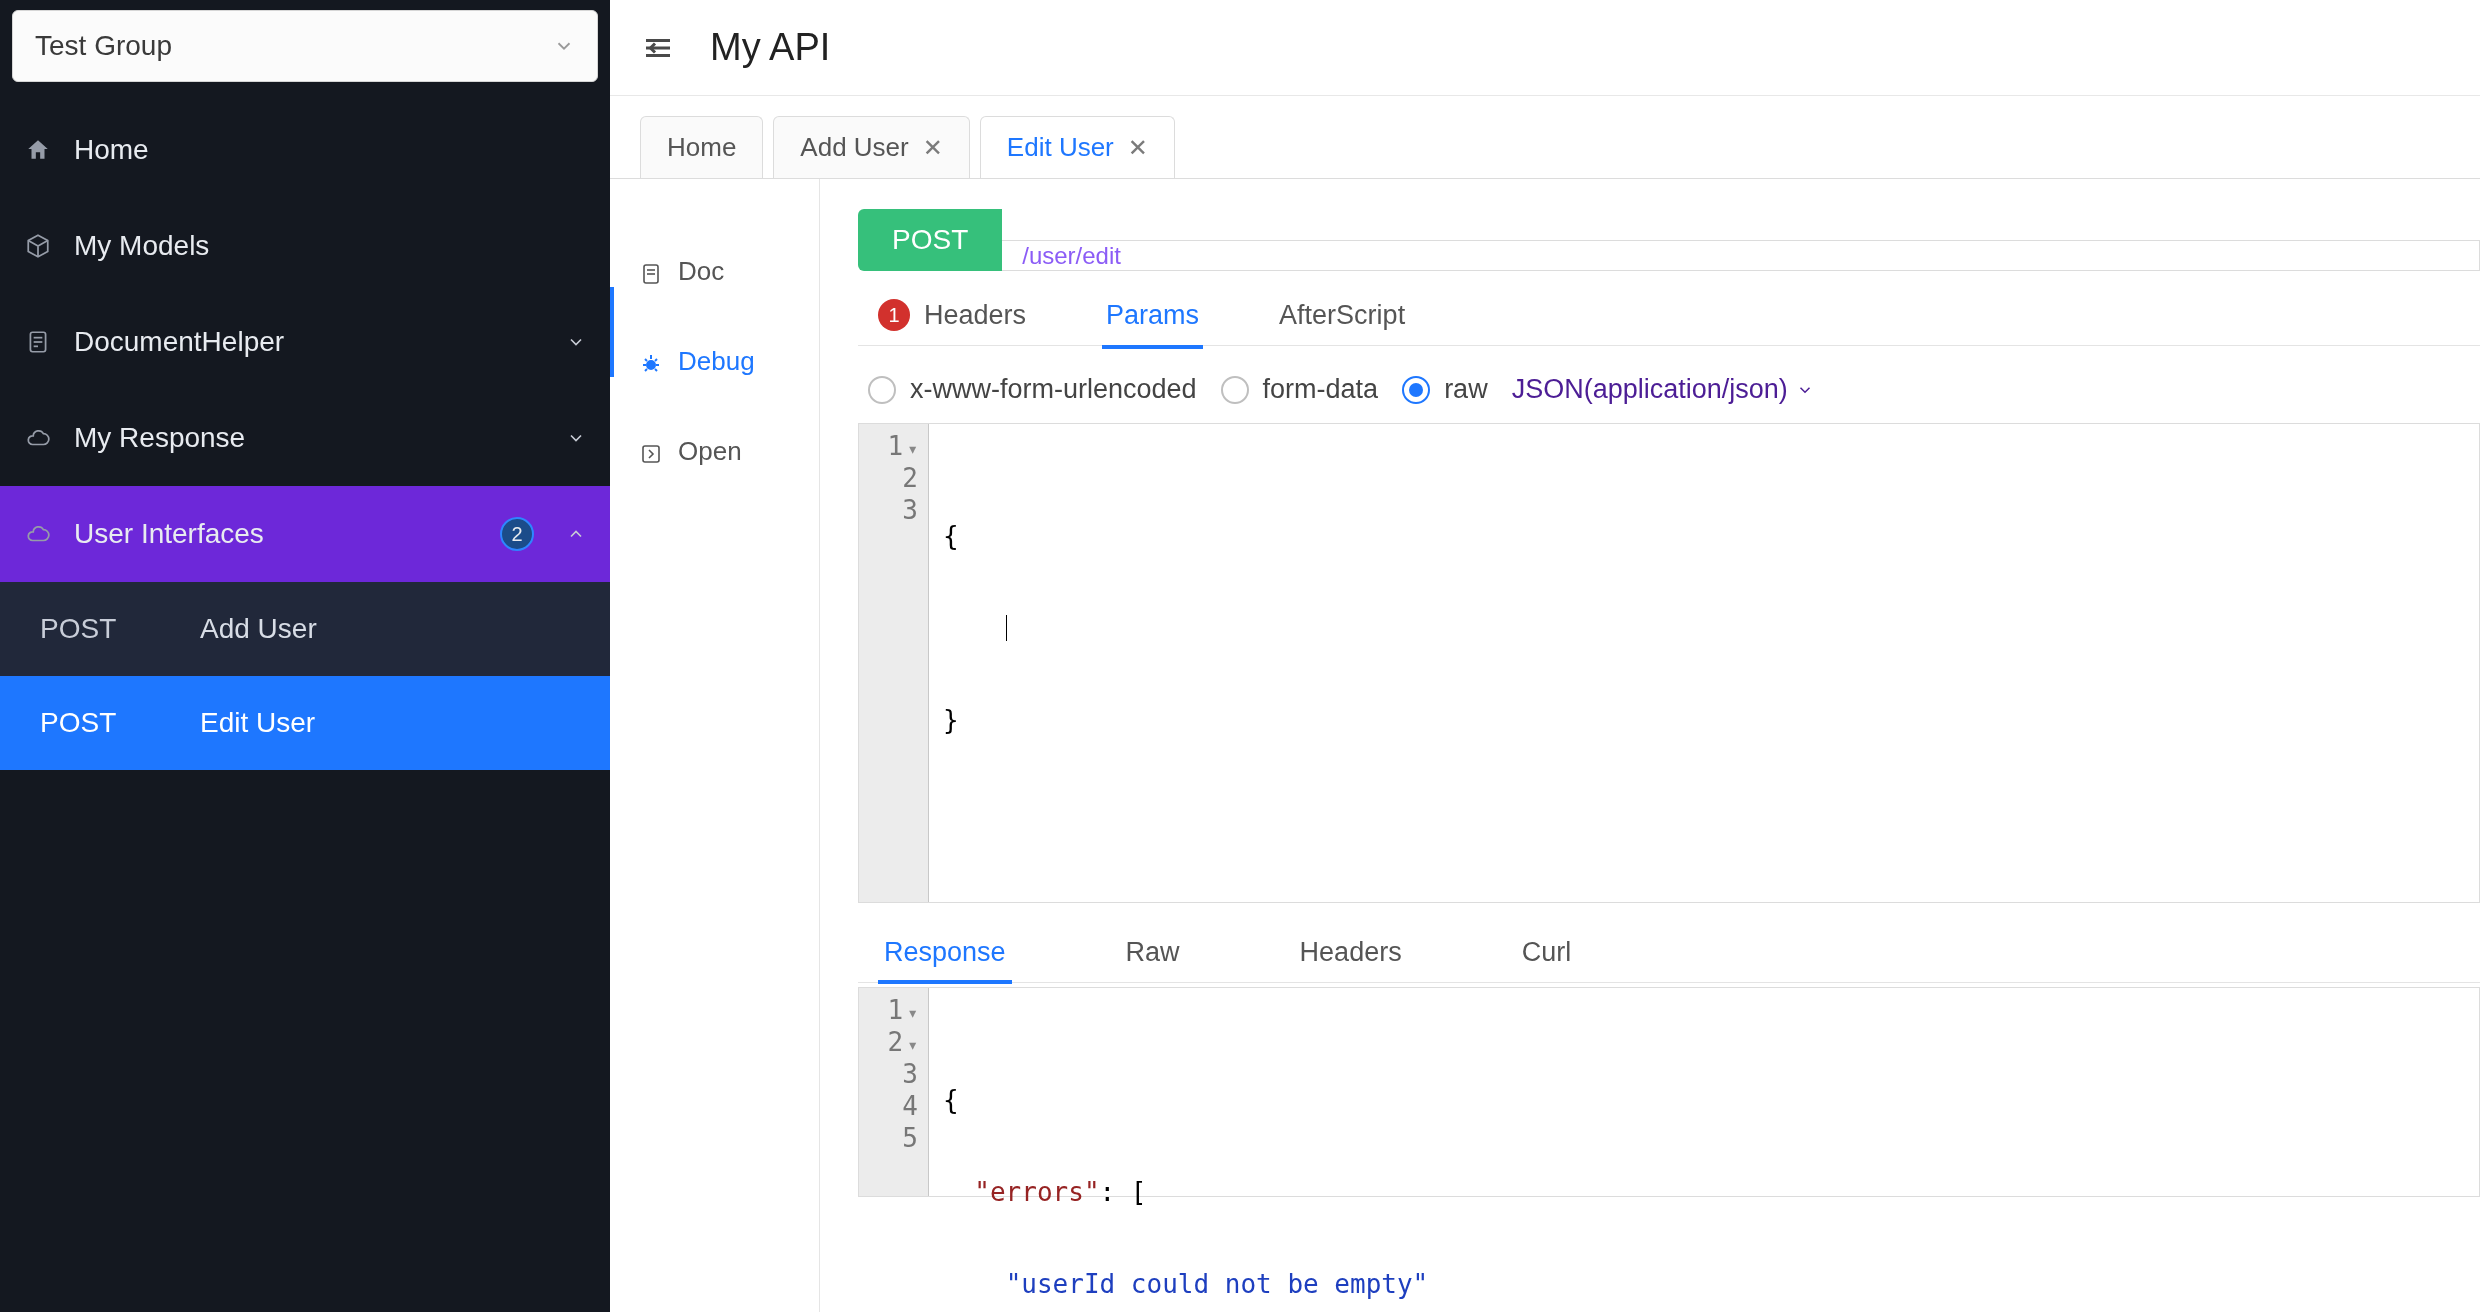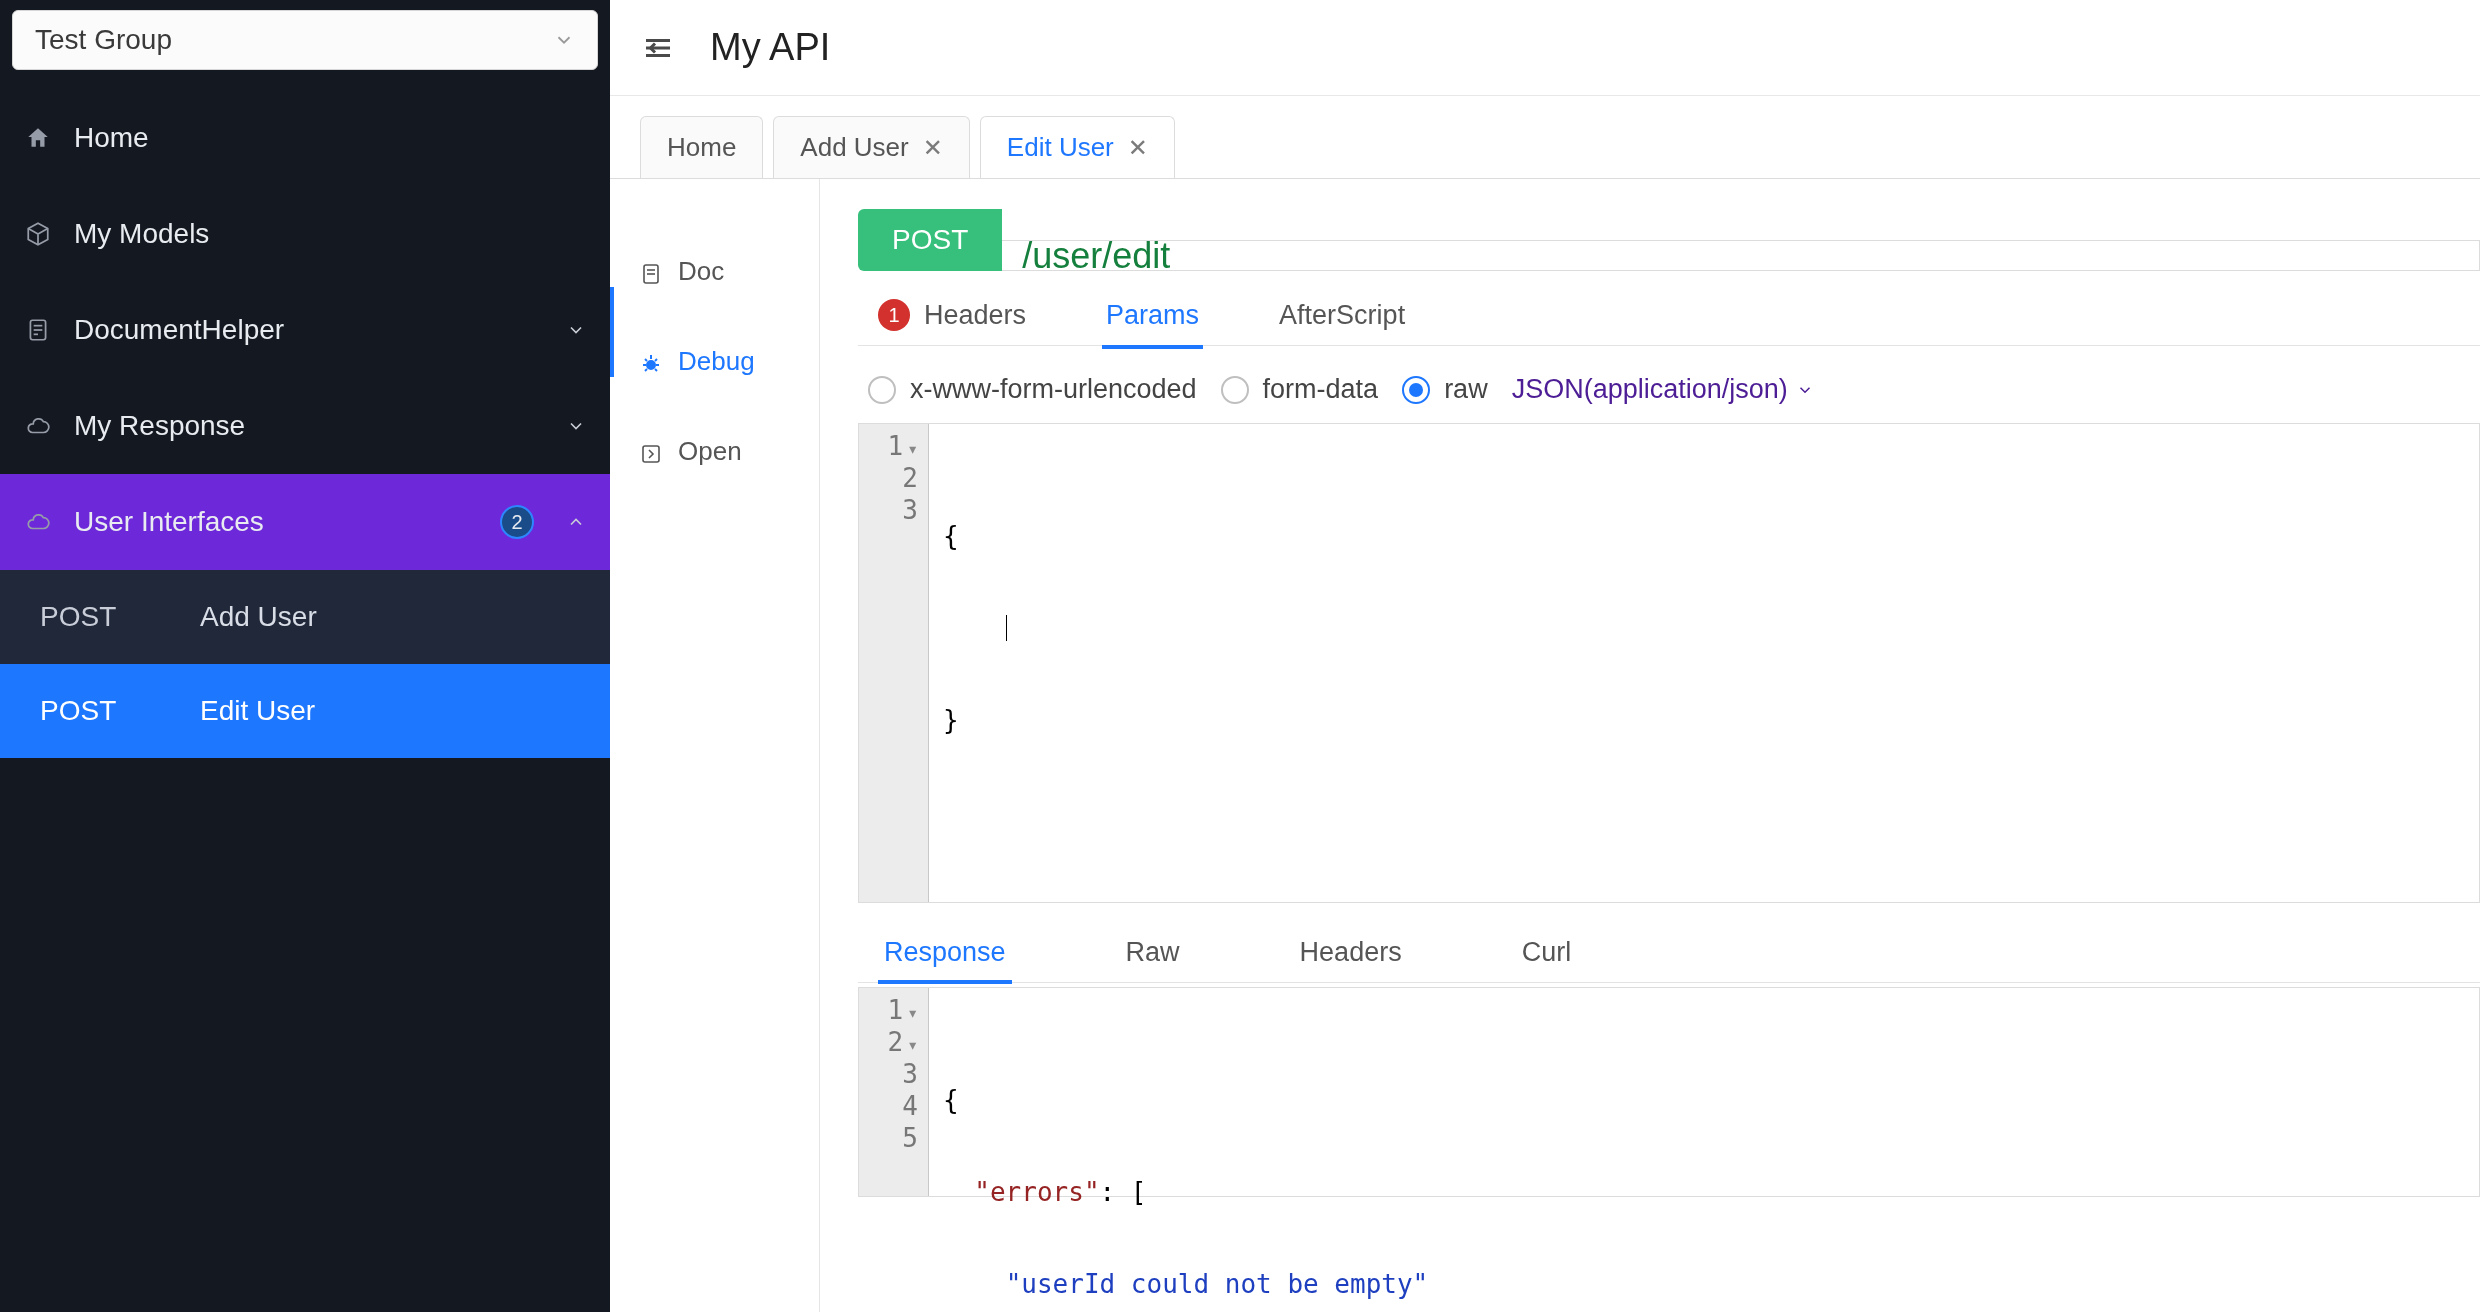--- a/index.html
+++ b/index.html
@@ -6,21 +6,21 @@
   html, body { width: 2480px; height: 1312px; font-family: -apple-system, "Helvetica Neue", Arial, sans-serif; overflow: hidden; }
   body { display: flex; }
 
   
   .sidebar { width: 610px; height: 100%; background: #141820; color: #e9edf3; display: flex; flex-direction: column; }
   .group-select {
     margin: 10px 12px 20px 12px;
     background: #fbfbfb;
     border: 1px solid #d6d6d6;
     border-radius: 6px;
-    height: 60px;
+    height: 72px;
     display: flex;
     align-items: center;
     padding: 0 22px;
     color: #3a3a3a;
     font-size: 28px;
     cursor: pointer;
     position: relative;
   }
   .group-select .chev { margin-left: auto; color: #9a9a9a; }
 
@@ -89,21 +89,21 @@
 
   
   .request { flex: 1; display: flex; flex-direction: column; padding: 30px 0 0 38px; }
   .url-row { display: flex; align-items: stretch; height: 62px; margin-right: 0; }
   .method-pill {
     background: #36c07b; color: #fff; font-size: 28px; font-weight: 500;
     padding: 0 34px; display: flex; align-items: center; border-radius: 6px 0 0 6px;
   }
   .url-input {
     flex: 1; border: 1px solid #dcdcdc; border-left: none;
-    padding: 0 20px; font-size: 36px; color: #15803d; display:flex; align-items:center;margin-top:31px;
+    padding: 0 20px; font-size: 24px; color: #8b5cf6; display:flex; align-items:center;margin-top:31px;
   }
 
   .subtabs { display: flex; gap: 80px; padding: 28px 20px 0 20px; font-size: 27px; color: #555; }
   .subtab { position: relative; padding-bottom: 16px; cursor: pointer; display:flex; align-items:center; gap:14px;}
   .subtab.active { color: #1e77ff; }
   .subtab.active::after {
     content: ""; position: absolute; left: -4px; right: -4px; bottom: -2px;
     height: 4px; background: #1e77ff;
   }
   .subtab .num-badge {

